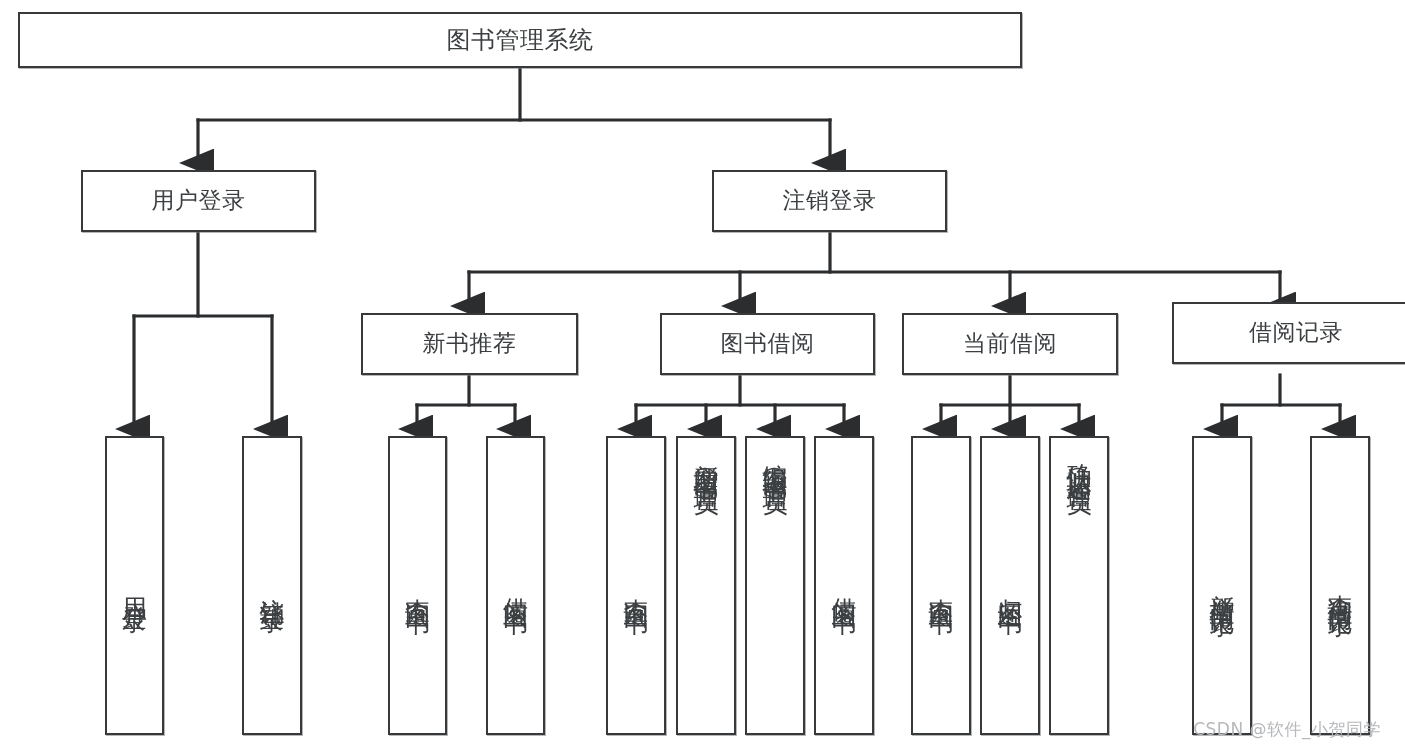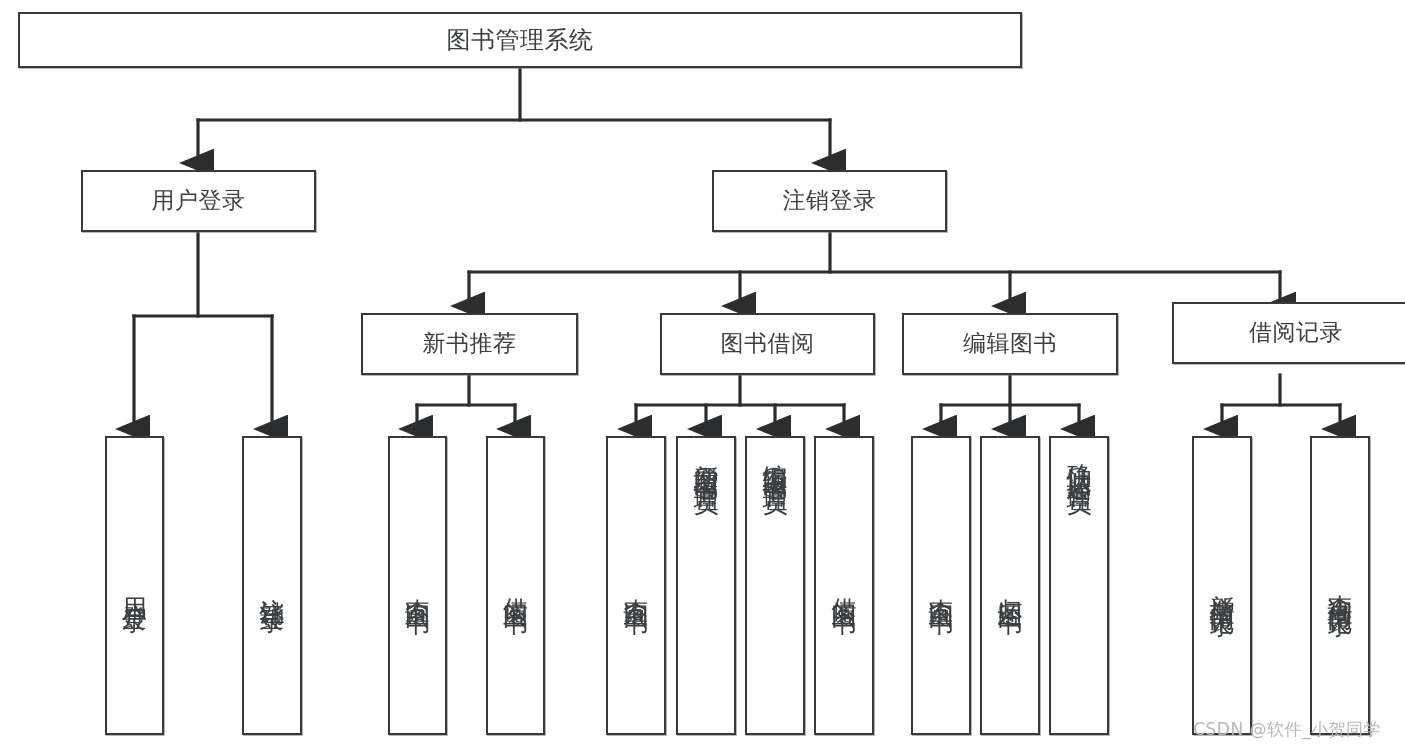--- a/index.html
+++ b/index.html
@@ -145,21 +145,21 @@
     <span class="label">注销登录</span>
   </div>
 
   <div class="node h" style="left:361px; top:313px; width:217px; height:62px;">
     <span class="label">新书推荐</span>
   </div>
   <div class="node h" style="left:633px; top:313px; width:215px; height:62px;margin-left:27px;">
     <span class="label">图书借阅</span>
   </div>
   <div class="node h" style="left:902px; top:313px; width:216px; height:62px;">
-    <span class="label">编辑图书</span>
+    <span class="label">当前借阅</span>
   </div>
   <div class="node h" style="left:1172px; top:302px; width:248px; height:62px;">
     <span class="label">借阅记录</span>
   </div>
 
   <div class="node v mid" style="left:105px; top:436px; width:59px; height:299px;">
     <span class="label">用户登录</span>
   </div>
   <div class="node v mid" style="left:242px; top:436px; width:60px; height:299px;">
     <span class="label">注销登录</span>

